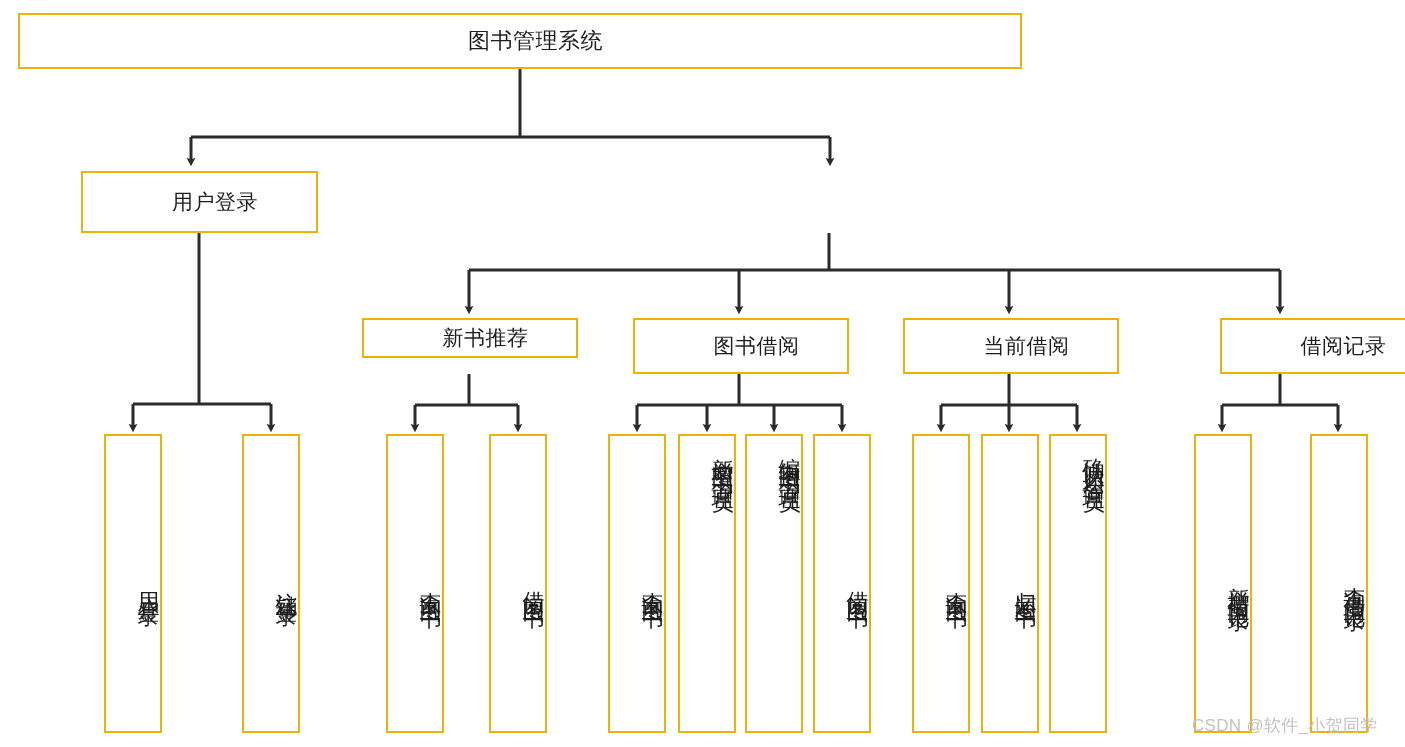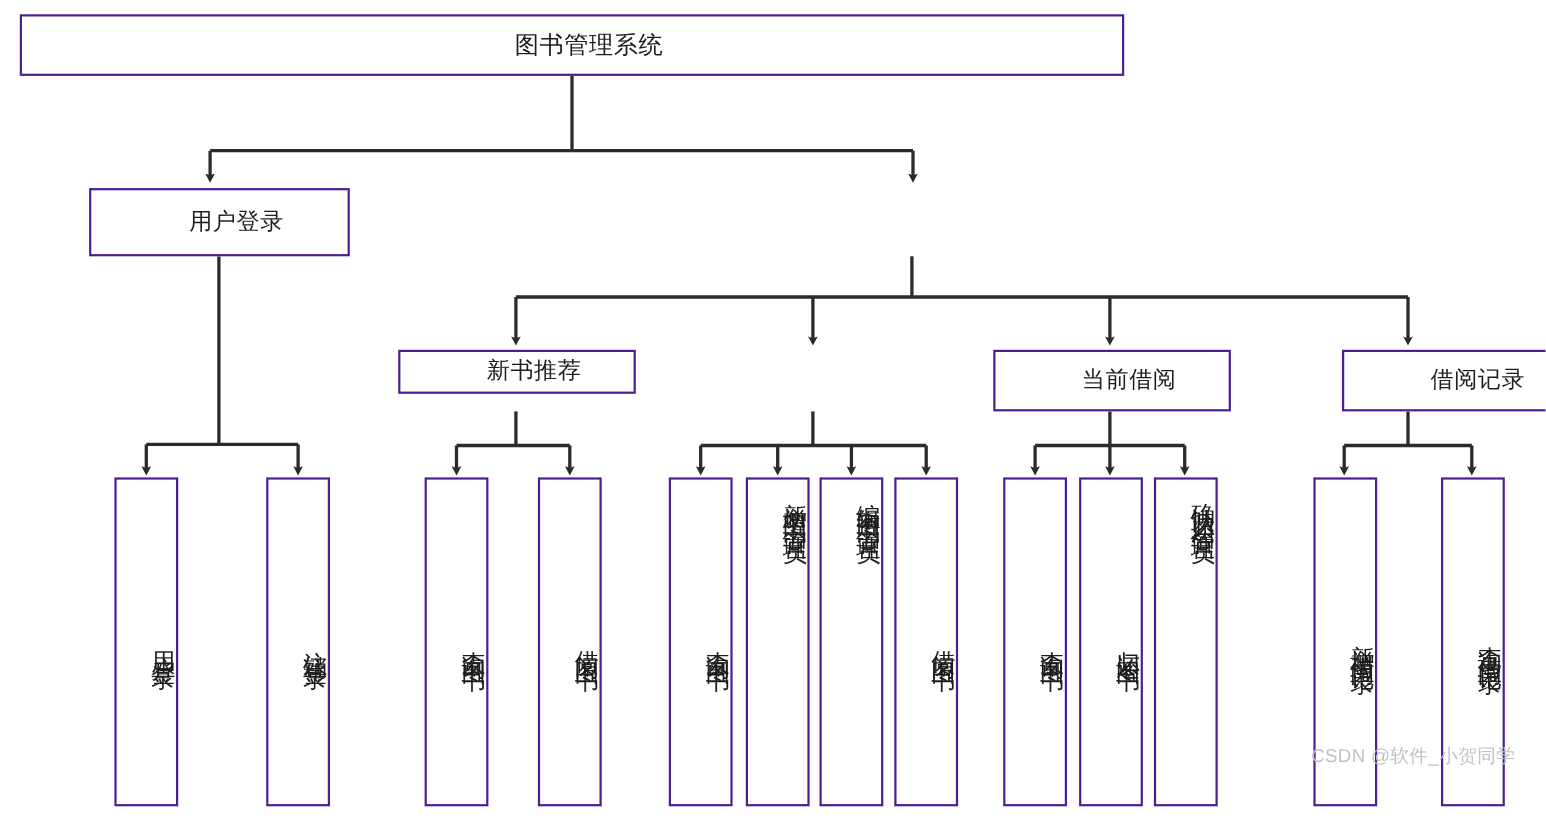--- a/index.html
+++ b/index.html
@@ -24,21 +24,21 @@
     left: 0;
     top: 0;
     width: 1405px;
     height: 747px;
     pointer-events: none;
   }
   .node {
     position: absolute;
     box-sizing: border-box;
     background: #ffffff;
-    border: 2px solid #4c1d95;
+    border: 2px solid #eab308;
     display: flex;
     align-items: center;
     justify-content: center;
     overflow: hidden;
     padding-left: 31px;
   }
   .node-label {
     color: #1d1d1d;
     font-family: "Liberation Sans", "DejaVu Sans", sans-serif;
     white-space: nowrap;
@@ -64,21 +64,21 @@
     letter-spacing: 5px;
     line-height: 1;
   }
   .node.vertical.centered {
     align-items: center;
     padding-top: 0;
   }
   .watermark {
     position: absolute;
     left: 1192px;
-    top: 676px;
+    top: 714px;
     font-size: 17px;
     color: #c2c2c2;
     font-family: "Liberation Sans", "DejaVu Sans", sans-serif;
     white-space: nowrap;
     letter-spacing: 0.3px;
   }
 </style>
 </head>
 <body>
 
@@ -139,20 +139,23 @@
     <span class="node-label">图书管理系统</span>
   </div>
 
   <div class="node horizontal" style="left:81px; top:171px; width:237px; height:62px;">
     <span class="node-label">用户登录</span>
   </div>
 
   <div class="node horizontal" style="left:362px; top:318px; width:216px; height:40px;">
     <span class="node-label">新书推荐</span>
   </div>
+  <div class="node horizontal" style="left:633px; top:318px; width:216px; height:56px;">
+    <span class="node-label">图书借阅</span>
+  </div>
   <div class="node horizontal" style="left:903px; top:318px; width:216px; height:56px;">
     <span class="node-label">当前借阅</span>
   </div>
   <div class="node horizontal" style="left:1172px; top:318px; width:216px; height:56px;margin-left:48px;">
     <span class="node-label">借阅记录</span>
   </div>
 
   <div class="node vertical centered" style="left:104px; top:434px; width:58px; height:299px;">
     <span class="node-label">用户登录</span>
   </div>

